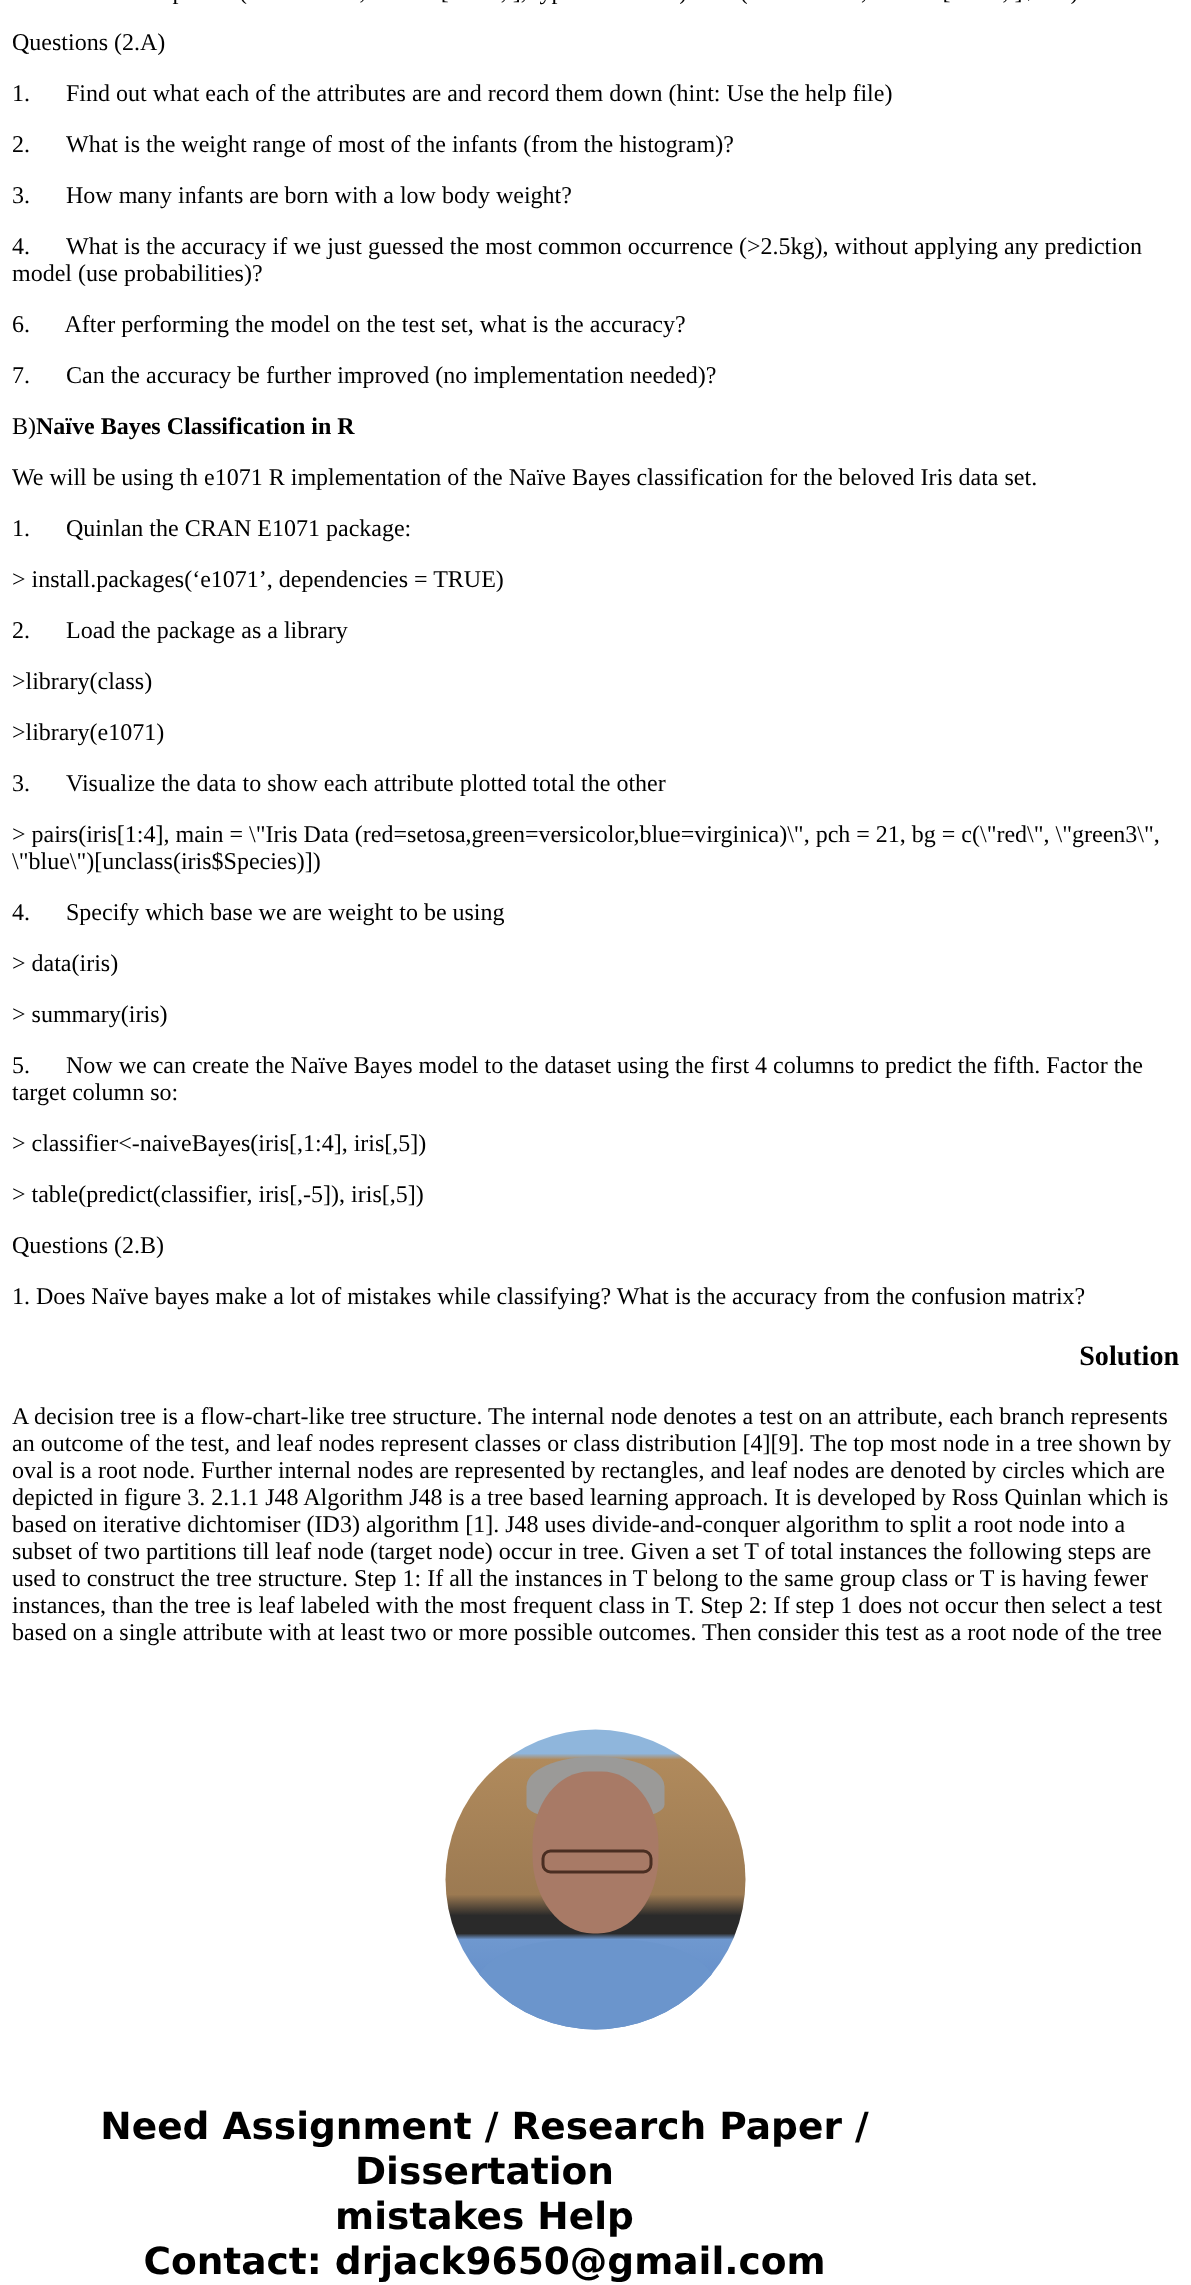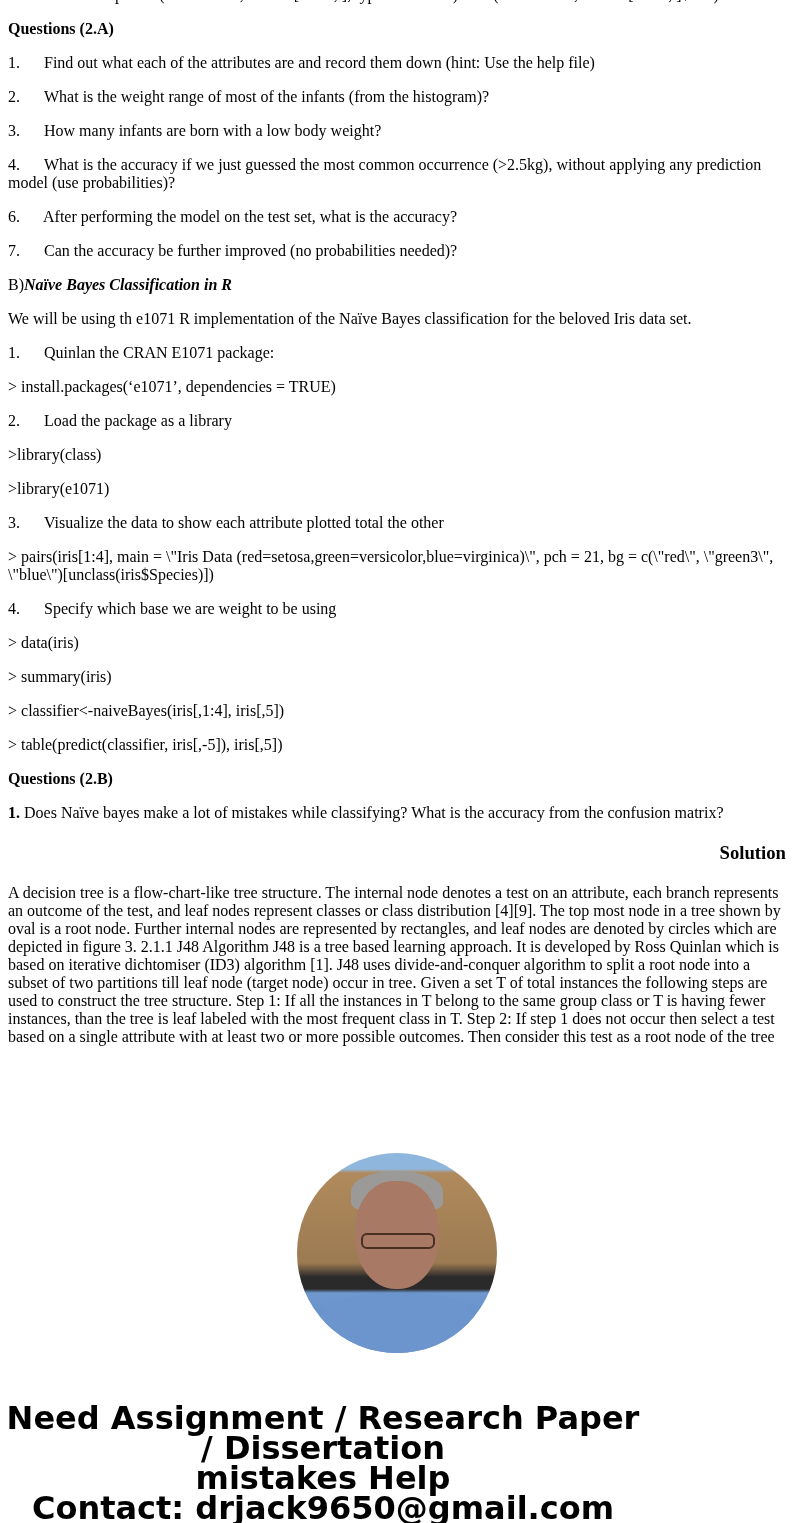--- a/index.html
+++ b/index.html
@@ -7,22 +7,22 @@
     width: 794px; height: 1523px; overflow: hidden; position: relative;
     font-family: "Liberation Serif", serif; color: #000; font-size: 16px;
   }
   #doc {
     position: absolute; left: 8px; top: -14px; width: 778px;
     height: 1138px; overflow: hidden;
   }
   #doc p { margin: 0 0 16px 0; line-height: 18px; }
   .qnum { display: inline-block; width: 36px; }
   .qnum6 { display: inline-block; width: 35px; }
-  .bold { font-weight: bold; }
-  .bi { font-weight: bold; font-style: italic; }
+  .bold { font-weight: normal; }
+  .bi { font-weight: bold; }
   h2.solution {
     font-size: 18.7px; font-weight: bold; margin: 20px 0 20px 0; line-height: 22px; text-align: right;
   }
   #doc p.body { line-height: 18px; }
   .avatar {
     position: absolute; left: 297px; top: 1153px; width: 200px; height: 200px;
     border-radius: 50%; overflow: hidden;
     background: linear-gradient(180deg, #8fb6dc 0%, #8fb6dc 8%, #b08a5c 10%, #9c7a52 55%, #2a2a2a 62%, #2a2a2a 68%, #6f98cf 70%, #5d88c4 100%);
   }
   .avatar .face {
@@ -36,54 +36,55 @@
   .avatar .glasses {
     position: absolute; left: 64px; top: 80px; width: 74px; height: 16px;
     border: 2px solid #4a2e22; border-radius: 6px; box-sizing: border-box;
   }
   .avatar .shirt {
     position: absolute; left: 20px; top: 140px; width: 160px; height: 80px;
     background: #6b95cc; border-radius: 40% 40% 0 0;
   }
   .promo {
     position: absolute; left: 0; top: 1403px; width: 646px; text-align: center;
-    font-family: "DejaVu Sans", sans-serif; font-weight: bold; font-size: 32px;
+    font-family: "DejaVu Sans", sans-serif; font-weight: bold; font-size: 25px;
     line-height: 30px; color: #000;
   }
   .promo div { margin: 0; }
 </style>
 </head>
 <body>
 
 <div id="doc">
   <p>&gt;birthwtPred &lt;- predict(birthwtTree, birthwt[-train, ], type = \"class\") table(birthwtPred, birthwt[-train, ]$low)</p>
 
   <p class="bold">Questions (2.A)</p>
 
   <p><span class="qnum">1.</span><span>Find out what each of the attributes are and record them down (hint: Use the help file)</span></p>
   <p><span class="qnum">2.</span><span>What is the weight range of most of the infants (from the histogram)?</span></p>
   <p><span class="qnum">3.</span><span>How many infants are born with a low body weight?</span></p>
   <p><span class="qnum">4.</span><span>What is the accuracy if we just guessed the most common occurrence (&gt;2.5kg), without applying any prediction model (use probabilities)?</span></p>
   <p><span class="qnum6">6.</span><span>After performing the model on the test set, what is the accuracy?</span></p>
-  <p><span class="qnum">7.</span><span>Can the accuracy be further improved (no probabilities needed)?</span></p>
+  <p><span class="qnum">7.</span><span>Can the accuracy be further improved (no implementation needed)?</span></p>
 
   <p><span>B)</span><span class="bi">Naïve Bayes Classification in R</span></p>
 
   <p>We will be using th e1071 R implementation of the Naïve Bayes classification for the beloved Iris data set.</p>
 
   <p><span class="qnum">1.</span><span>Quinlan the CRAN E1071 package:</span></p>
   <p>&gt; install.packages(‘e1071’, dependencies = TRUE)</p>
   <p><span class="qnum">2.</span><span>Load the package as a library</span></p>
   <p>&gt;library(class)</p>
   <p>&gt;library(e1071)</p>
   <p><span class="qnum">3.</span><span>Visualize the data to show each attribute plotted total the other</span></p>
   <p>&gt; pairs(iris[1:4], main = \"Iris Data (red=setosa,green=versicolor,blue=virginica)\", pch = 21, bg = c(\"red\", \"green3\", \"blue\")[unclass(iris$Species)])</p>
   <p><span class="qnum">4.</span><span>Specify which base we are weight to be using</span></p>
   <p>&gt; data(iris)</p>
   <p>&gt; summary(iris)</p>
+  <p><span class="qnum">5.</span><span>Now we can create the Naïve Bayes model to the dataset using the first 4 columns to predict the fifth. Factor the target column so:</span></p>
   <p>&gt; classifier&lt;-naiveBayes(iris[,1:4], iris[,5])</p>
   <p>&gt; table(predict(classifier, iris[,-5]), iris[,5])</p>
 
   <p class="bold">Questions (2.B)</p>
   <p><span class="bold">1.</span><span> Does Naïve bayes make a lot of mistakes while classifying? What is the accuracy from the confusion matrix?</span></p>
 
   <h2 class="solution">Solution</h2>
   <p class="body">A decision tree is a flow-chart-like tree structure. The internal node denotes a test on an attribute, each branch represents an outcome of the test, and leaf nodes represent classes or class distribution [4][9]. The top most node in a tree shown by oval is a root node. Further internal nodes are represented by rectangles, and leaf nodes are denoted by circles which are depicted in figure 3. 2.1.1 J48 Algorithm J48 is a tree based learning approach. It is developed by Ross Quinlan which is based on iterative dichtomiser (ID3) algorithm [1]. J48 uses divide-and-conquer algorithm to split a root node into a subset of two partitions till leaf node (target node) occur in tree. Given a set T of total instances the following steps are used to construct the tree structure. Step 1: If all the instances in T belong to the same group class or T is having fewer instances, than the tree is leaf labeled with the most frequent class in T. Step 2: If step 1 does not occur then select a test based on a single attribute with at least two or more possible outcomes. Then consider this test as a root node of the tree</p>
 </div>
 

